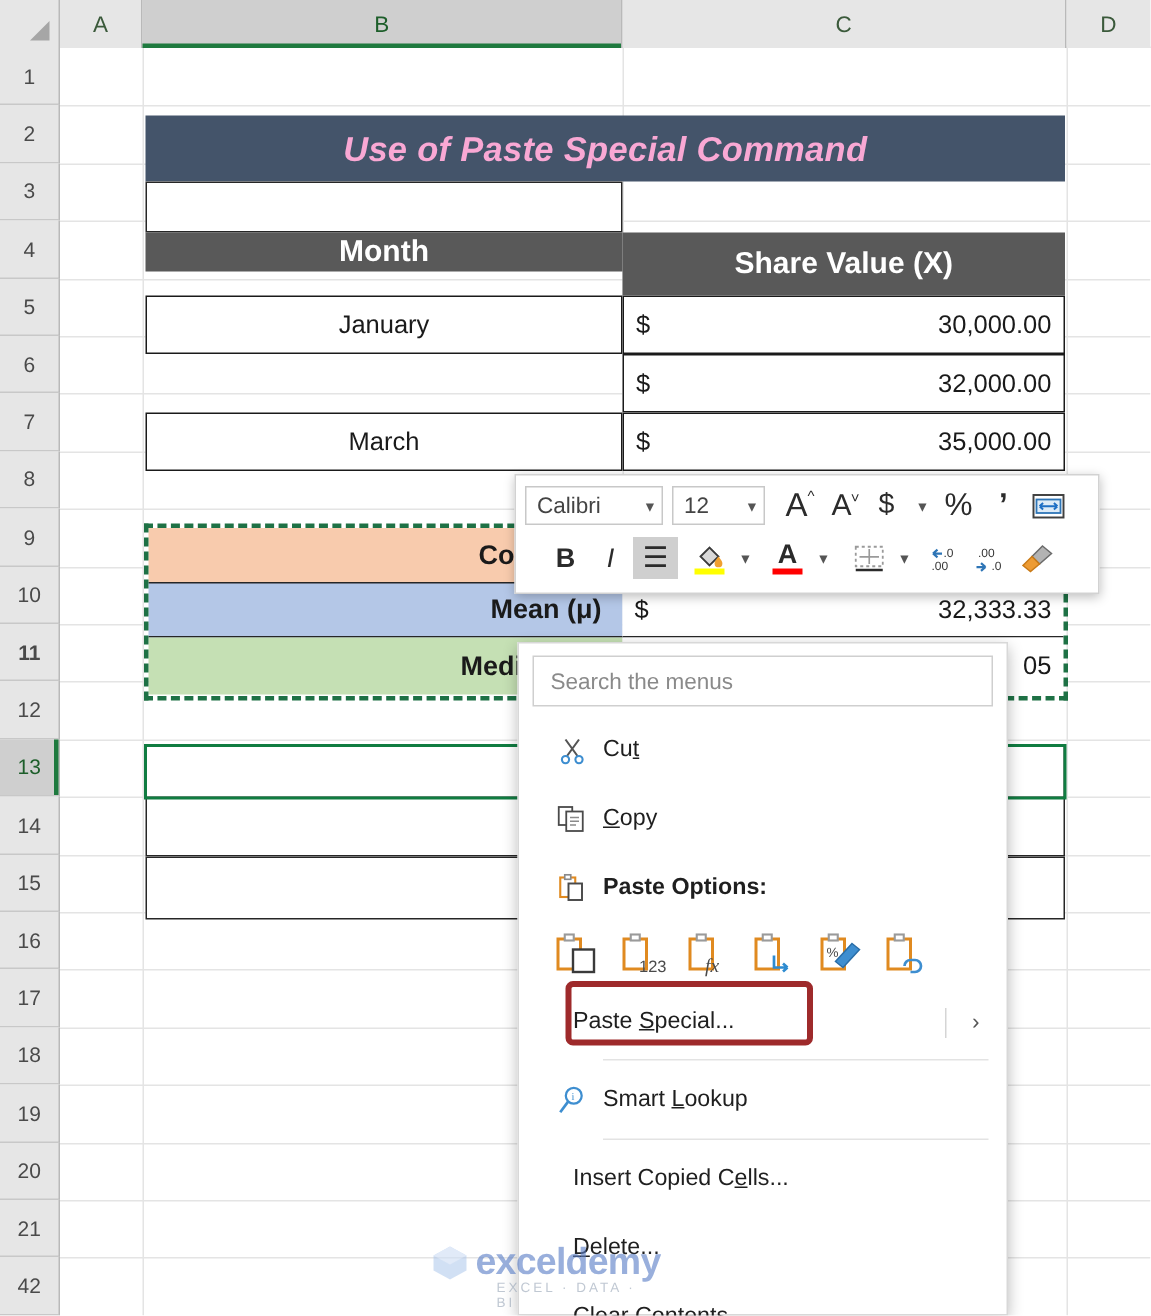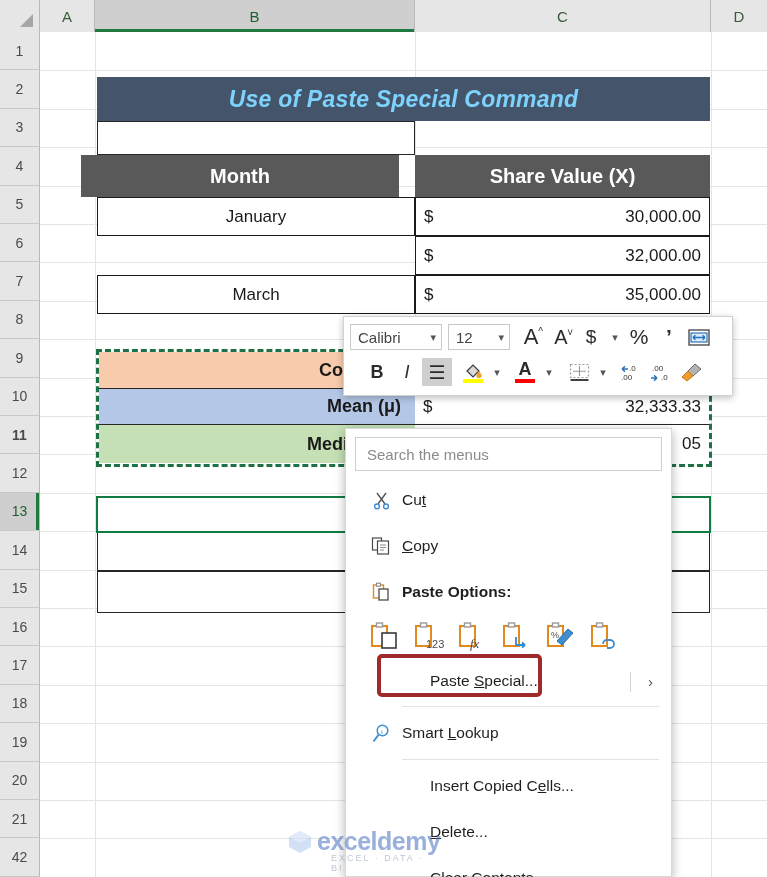--- a/index.html
+++ b/index.html
@@ -37,21 +37,21 @@
   
   .gridline-h { position:absolute; left:40px; right:0; height:1px; background:#e4e4e4; }
   .gridline-v { position:absolute; top:32px; bottom:0; width:1px; background:#e4e4e4; }
 
   
   .cell { position:absolute; display:flex; align-items:center;
     font-size:17px; color:#1a1a1a; }
   .cell.ctr { justify-content:center; }
   .cell.rgt { justify-content:flex-end; padding-right:8px; }
 
-  .title-banner { background:#44546a; color:#7dd3fc;
+  .title-banner { background:#44546a; color:#f9a8d4;
     font-weight:700; font-style:italic; font-size:23px;
     justify-content:center; letter-spacing:.2px; }
   .hdr-cell { background:#595959; color:#ffffff; font-weight:700; font-size:20px; }
   .data-cell { background:#ffffff; border:1.5px solid #1a1a1a; }
   .plain-box { background:#ffffff; border:1.5px solid #262626; }
 
   .stat-count { background:#f8cbad; }
   .stat-mean  { background:#b4c7e7; }
   .stat-median{ background:#c5e0b4; }
   .stat-lbl { font-size:18px; font-weight:600; color:#1a1a1a;
@@ -84,21 +84,21 @@
   
   .ctx { position:absolute; background:#ffffff;
     border:1px solid #d8d8d8; box-shadow:0 3px 10px rgba(0,0,0,.30); }
   .ctx-search { margin:8px 9px 6px 9px; height:34px; border:1px solid #cfcfcf;
     display:flex; align-items:center; padding-left:11px;
     font-size:15px; color:#8a8a8a; background:#fff; }
   .ctx-item { height:46px; display:flex; align-items:center;
     padding-left:14px; font-size:15.5px; color:#1f1f1f; position:relative; }
   .ctx-item .ic { width:42px; display:flex; align-items:center; justify-content:center; }
   .ctx-item.bold { font-weight:700; }
-  .ctx-item.noicon { padding-left:84px; }
+  .ctx-item.noicon { padding-left:36px; }
   .ctx-sep { height:1px; background:#e3e3e3; margin:3px 12px 3px 56px; }
   .ctx-arrow { position:absolute; right:18px; font-size:15px; color:#555; }
   .ctx-divider-v { position:absolute; right:40px; top:13px; height:20px;
     width:1px; background:#d5d5d5; }
   .hl-box { position:absolute; border:4px solid #9e2a2b; border-radius:5px;
     pointer-events:none; }
   .paste-icons { display:flex; align-items:center; gap:10px;
     padding:4px 0 6px 22px; }
   .pico { width:34px; height:34px; position:relative; }
   u.k { text-decoration:underline; }
@@ -227,21 +227,21 @@
       <div class="gridline-v" style="left: 415px;"></div>
       <div class="gridline-v" style="left: 711px;"></div>
     </div>
 
   <div class="cell title-banner" style="left:97px;top:77px;width:613px;height:44px">
     <span>Use of Paste Special Command</span>
   </div>
 
   <div class="cell plain-box" style="left:97px;top:121px;width:318px;height:34px"></div>
 
-  <div class="cell ctr hdr-cell" style="left:81px;top:155px;width:318px;height:42px">
+  <div class="cell ctr hdr-cell" style="left:97px;top:155px;width:318px;height:26px">
     <span>Month</span>
   </div>
   <div class="cell ctr hdr-cell" style="left:415px;top:155px;width:295px;height:42px">
     <span>Share Value (X)</span>
   </div>
 
   <div class="cell ctr data-cell" style="left:97px;top:197px;width:318px;height:39px">
     <span>January</span>
   </div>
   <div class="cell rgt data-cell" style="left:415px;top:197px;width:295px;height:39px">

